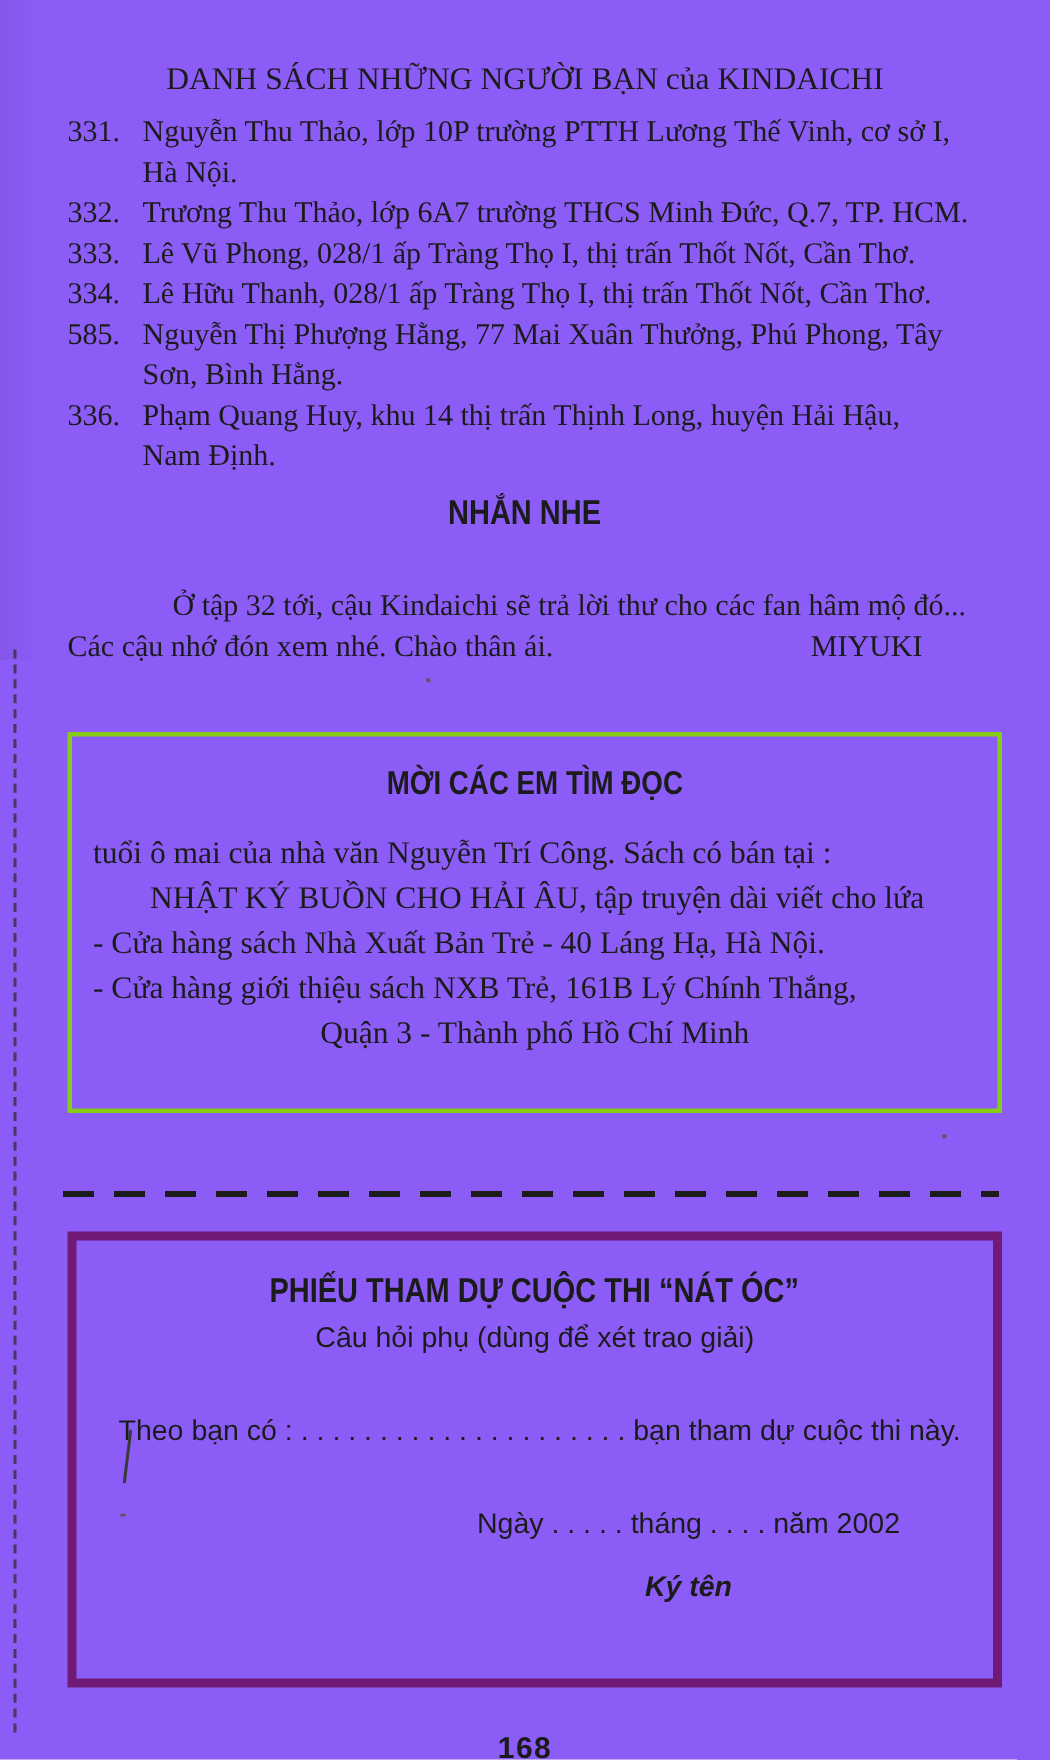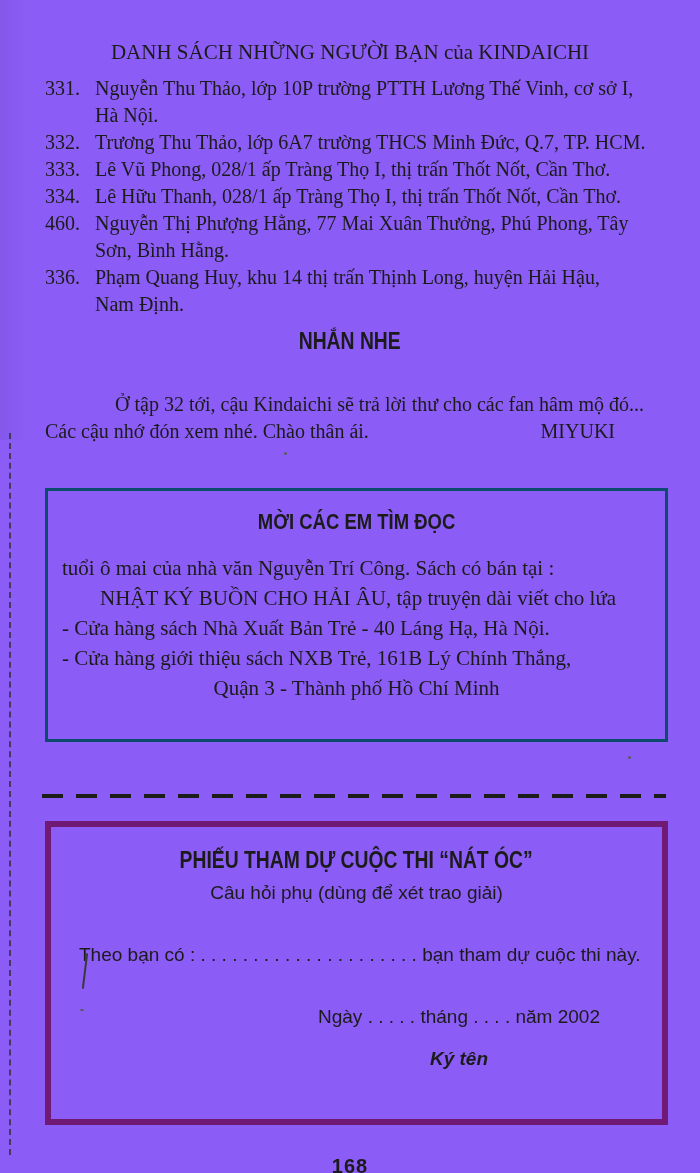--- a/index.html
+++ b/index.html
@@ -16,21 +16,21 @@
   .list{margin:11px 20px 0 45px;font-size:20px;}
   .li-first{line-height:27px;white-space:nowrap;}
   .num{display:inline-block;width:50px;}
   .li-cont{padding-left:50px;line-height:27px;white-space:nowrap;}
 
   .note-heading{margin-top:10px;text-align:center;font-weight:700;font-size:23px;line-height:26px;}
   .para{margin:22px 25px 0 45px;font-size:20px;}
   .para-l1{text-indent:70px;line-height:27px;white-space:nowrap;margin-top:37px;}
   .para-l2{line-height:27px;display:flex;justify-content:space-between;padding-right:60px;gap:31px;}
 
-  .promo-box{margin:43px 0 0 45px;width:589px;border:3px solid #0c4a6e;padding:0 14px 36px 14px;}
+  .promo-box{margin:43px 0 0 45px;width:589px;border:3px solid #84cc16;padding:0 14px 36px 14px;}
   .promo-heading{padding-top:18px;margin-bottom:18px;text-align:center;font-weight:700;font-size:22px;line-height:26px;}
   .b1line{font-size:21px;line-height:30px;white-space:nowrap;}
   .b1-indent{text-indent:38px;}
   .b1-center{text-align:center;}
 
   .cutline{margin:52px 0 0 42px;width:624px;height:4px;
     background:repeating-linear-gradient(90deg,#1c1c1c 0 21px,transparent 21px 34px);}
 
   .form-box{margin:23px 0 0 45px;width:611px;border:6px solid #701a75;padding-bottom:47px;}
   .form-heading{padding-top:20px;text-align:center;font-weight:700;font-size:23px;line-height:26px;}
@@ -71,21 +71,21 @@
     <div>
       <div class="li-first"><span class="num">332.</span><span>Trương Thu Thảo, lớp 6A7 trường THCS Minh Đức, Q.7, TP. HCM.</span></div>
     </div>
     <div>
       <div class="li-first"><span class="num">333.</span><span>Lê Vũ Phong, 028/1 ấp Tràng Thọ I, thị trấn Thốt Nốt, Cần Thơ.</span></div>
     </div>
     <div>
       <div class="li-first"><span class="num">334.</span><span>Lê Hữu Thanh, 028/1 ấp Tràng Thọ I, thị trấn Thốt Nốt, Cần Thơ.</span></div>
     </div>
     <div>
-      <div class="li-first"><span class="num">460.</span><span>Nguyễn Thị Phượng Hằng, 77 Mai Xuân Thưởng, Phú Phong, Tây</span></div>
+      <div class="li-first"><span class="num">585.</span><span>Nguyễn Thị Phượng Hằng, 77 Mai Xuân Thưởng, Phú Phong, Tây</span></div>
       <div class="li-cont">Sơn, Bình Hằng.</div>
     </div>
     <div>
       <div class="li-first"><span class="num">336.</span><span>Phạm Quang Huy, khu 14 thị trấn Thịnh Long, huyện Hải Hậu,</span></div>
       <div class="li-cont">Nam Định.</div>
     </div>
   </div>
 
   <div class="note-heading sans">
     <span class="cond">NHẮN NHE</span>

